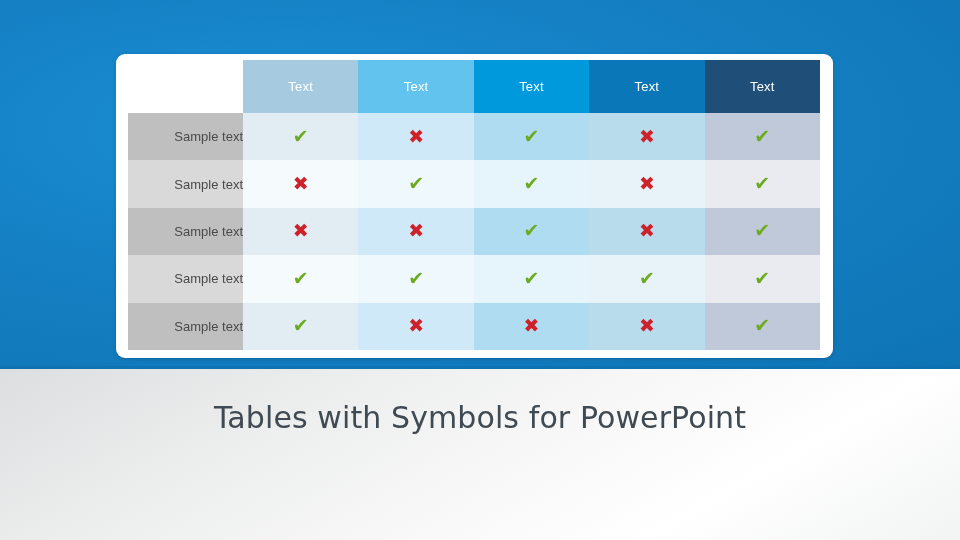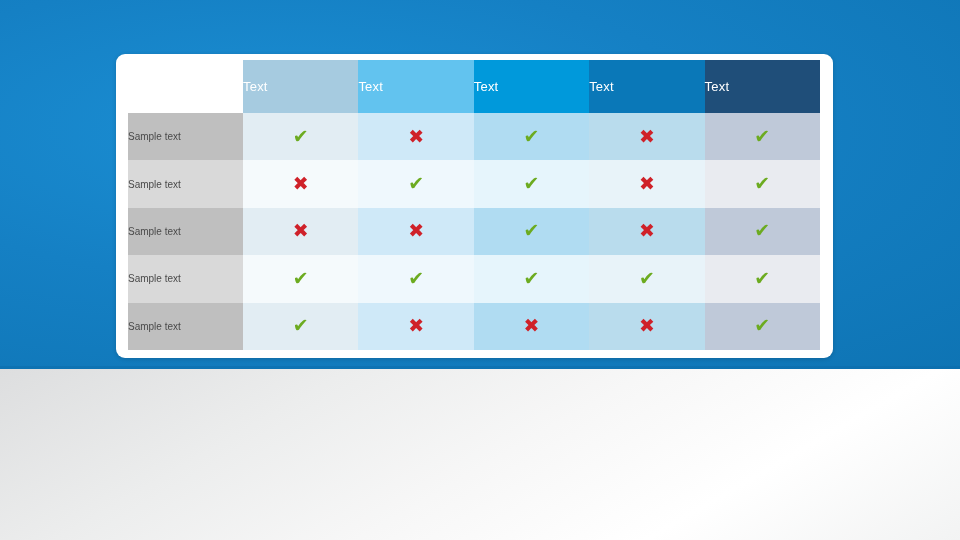--- a/index.html
+++ b/index.html
@@ -74,34 +74,34 @@
   col.c-label { width: 115px; }
   col.c-data  { width: 115.4px; }
 
   
   .hdr-blank {
     height: 53px;
     background: #ffffff;
   }
   .hdr-cell {
     height: 53px;
-    text-align: left;
+    text-align: center;
     vertical-align: middle;
     color: #ffffff;
     font-size: 13px;
     font-weight: normal;
     letter-spacing: 0.2px;
   }
   
   .rlabel {
     height: 47.4px;
-    text-align: left;
+    text-align: right;
     vertical-align: middle;
     padding-right: 14px;
-    font-size: 10px;
+    font-size: 13px;
     color: #4a4a4a;
     box-sizing: border-box;
   }
   .rlabel.dark  { background: #bfbfbf; }
   .rlabel.light { background: #d9d9d9; }
 
   
   .dcell {
     height: 47.4px;
     text-align: center;
@@ -208,14 +208,15 @@
           <td class="rlabel dark">Sample text</td>
           <td class="dcell" style="background: rgb(226, 237, 243);"><span class="sym check">✔</span></td>
           <td class="dcell" style="background: rgb(207, 233, 248);"><span class="sym cross">✖</span></td>
           <td class="dcell" style="background: rgb(176, 220, 242);"><span class="sym cross">✖</span></td>
           <td class="dcell" style="background: rgb(185, 220, 237);"><span class="sym cross">✖</span></td>
           <td class="dcell" style="background: rgb(191, 201, 217);"><span class="sym check">✔</span></td>
         </tr>
       </tbody>
   </table>
 
+  <div class="title">Tables with Symbols for PowerPoint</div>
 
 </div>
 
 </body></html>

